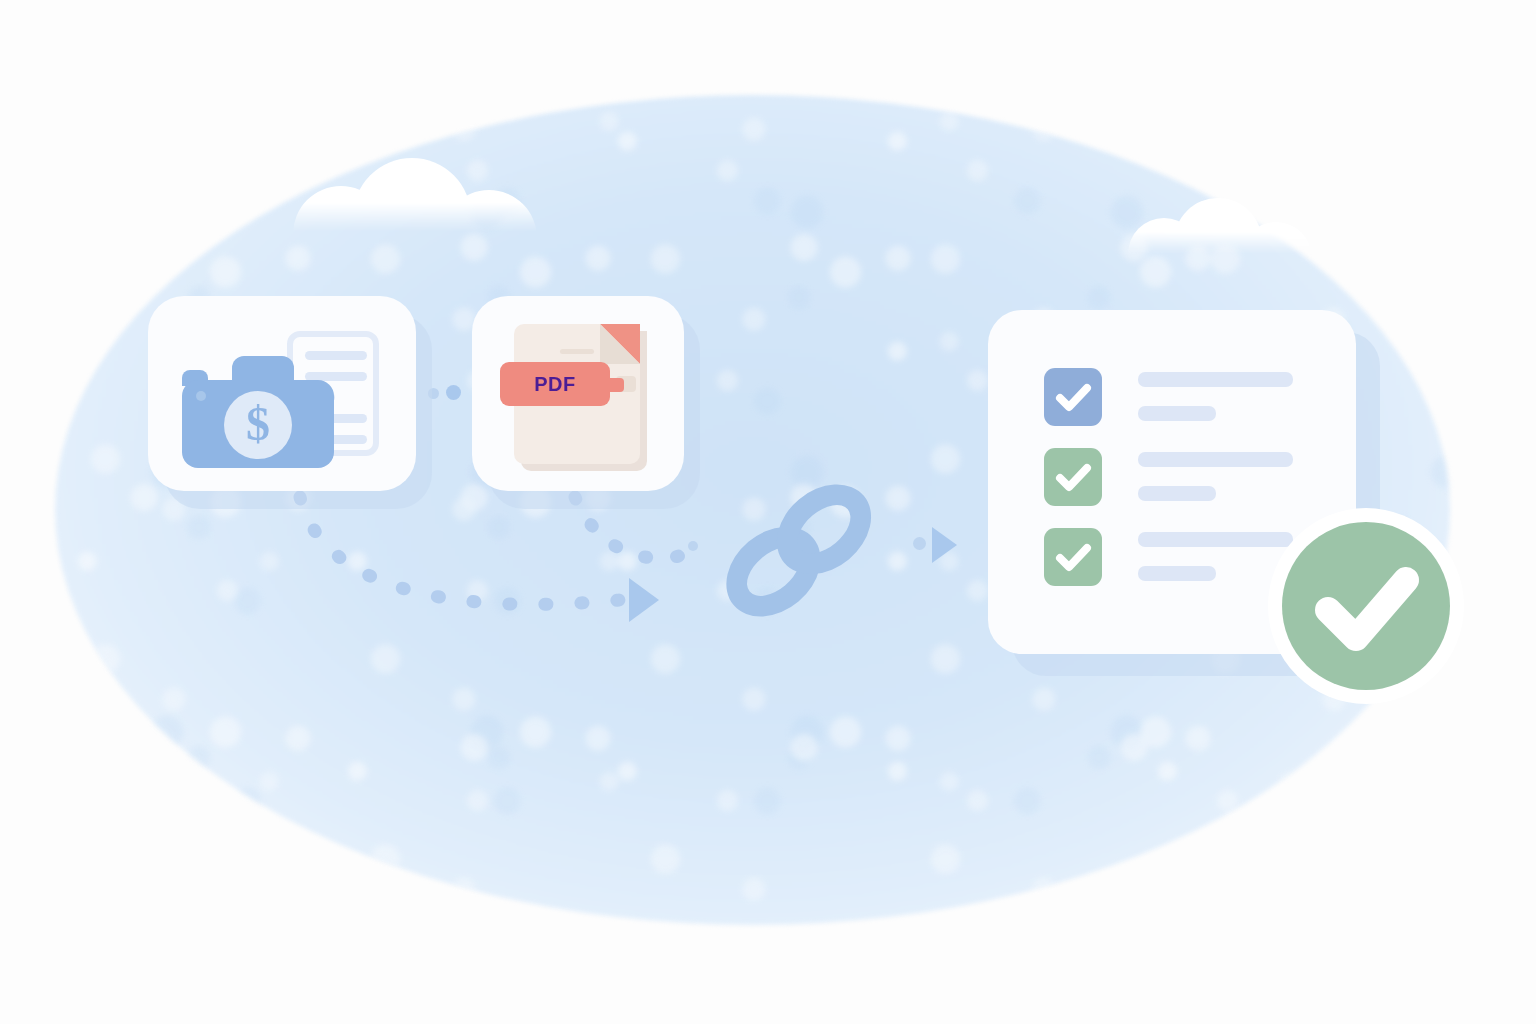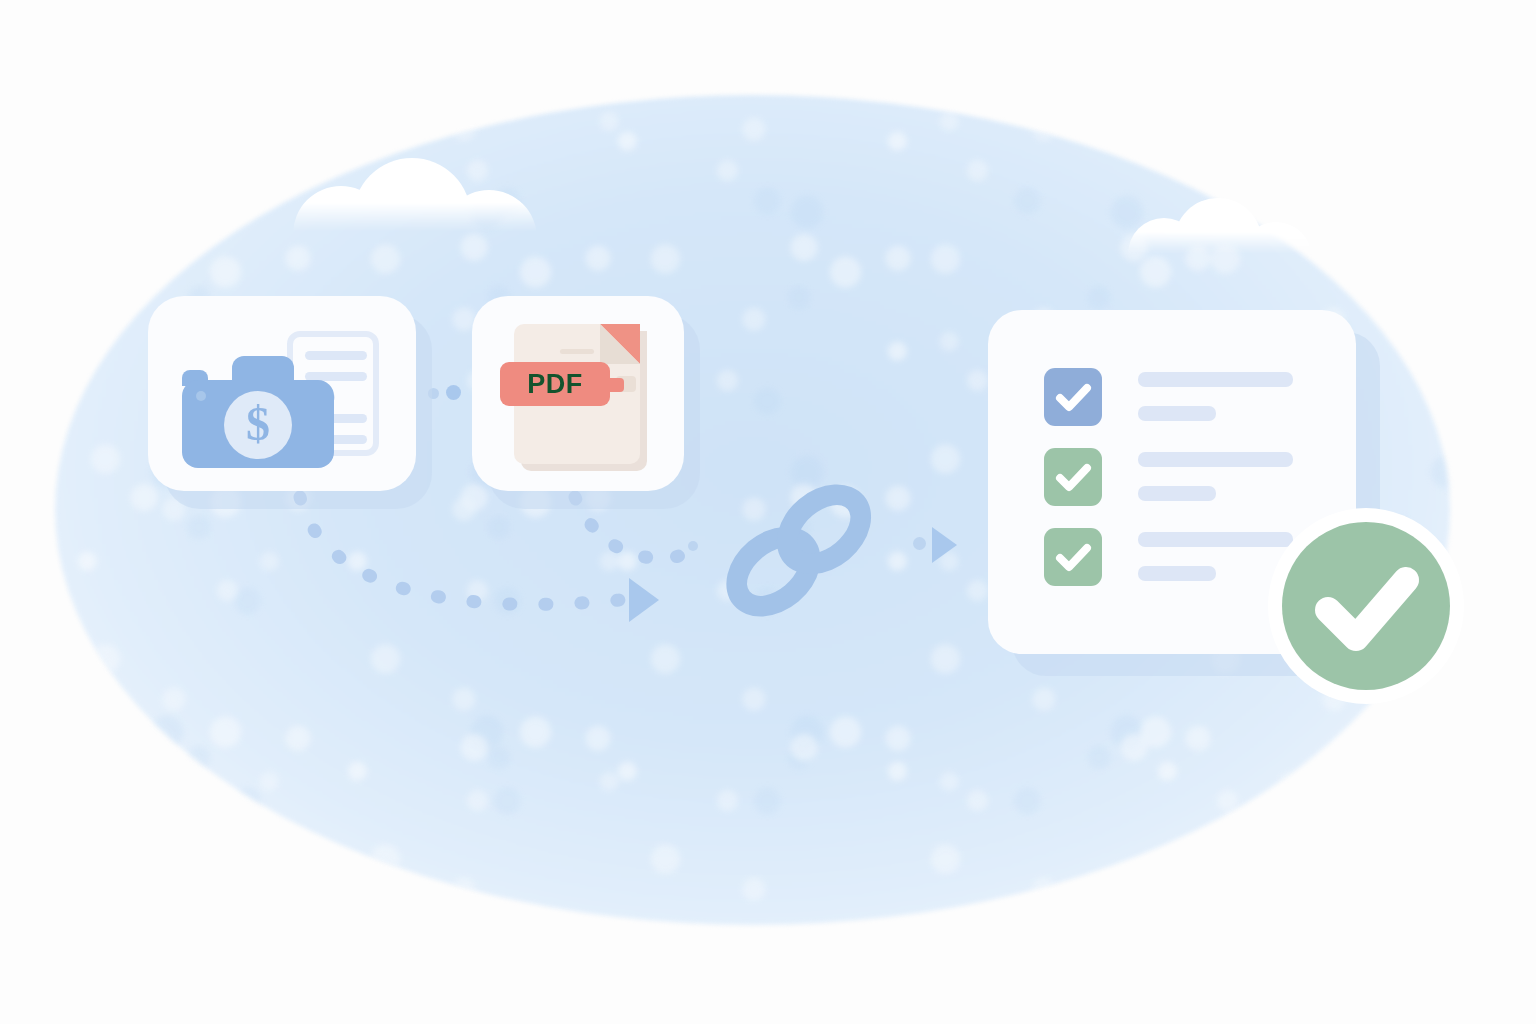--- a/index.html
+++ b/index.html
@@ -163,23 +163,23 @@
   }
   .pdf-topline {
     position: absolute;
     background: #eadfd6;
     border-radius: 4px;
   }
   .pdf-badge {
     position: absolute;
     background: #ef8b80;
     border-radius: 9px;
-    color: #14532d;
+    color: #4c1d95;
     font-weight: bold;
-    font-size: 27px;
+    font-size: 20px;
     letter-spacing: .5px;
     display: flex;
     align-items: center;
     justify-content: center;
   }
   .pdf-badge-tab {
     position: absolute;
     background: #ef8b80;
     border-radius: 4px;
   }

